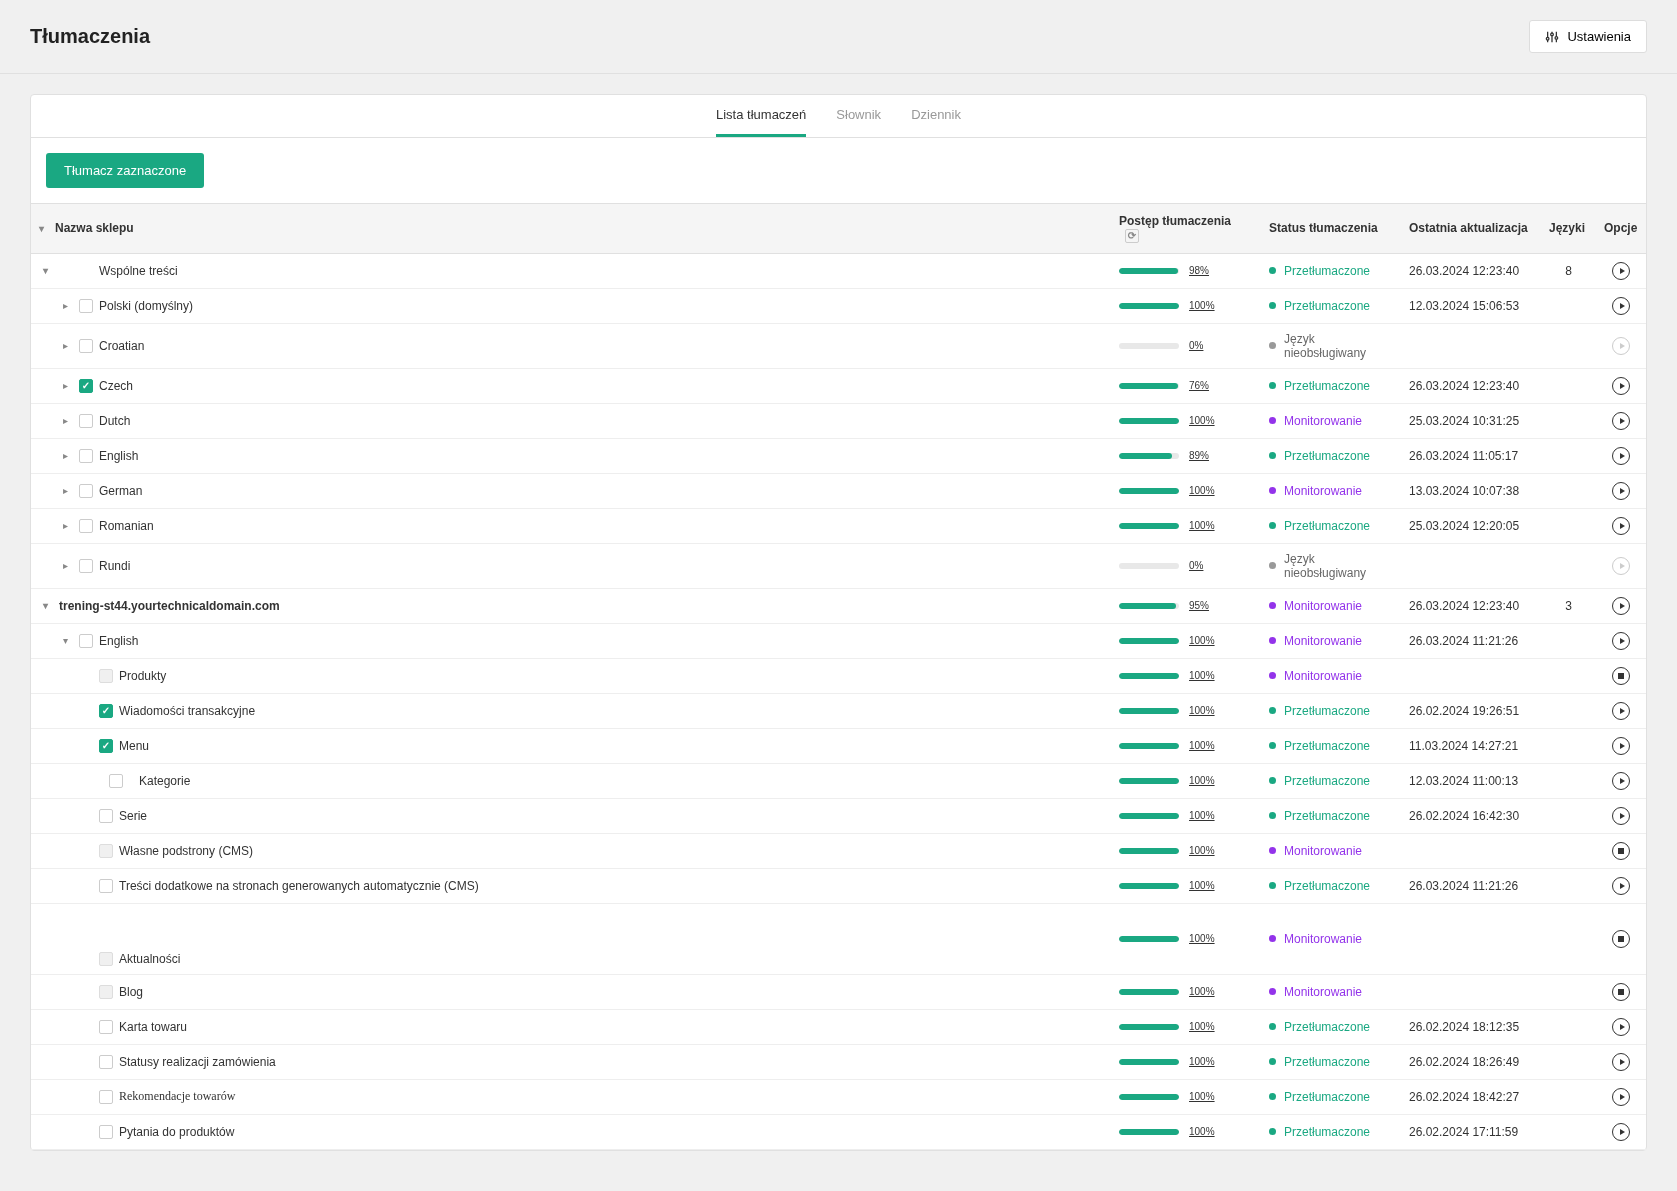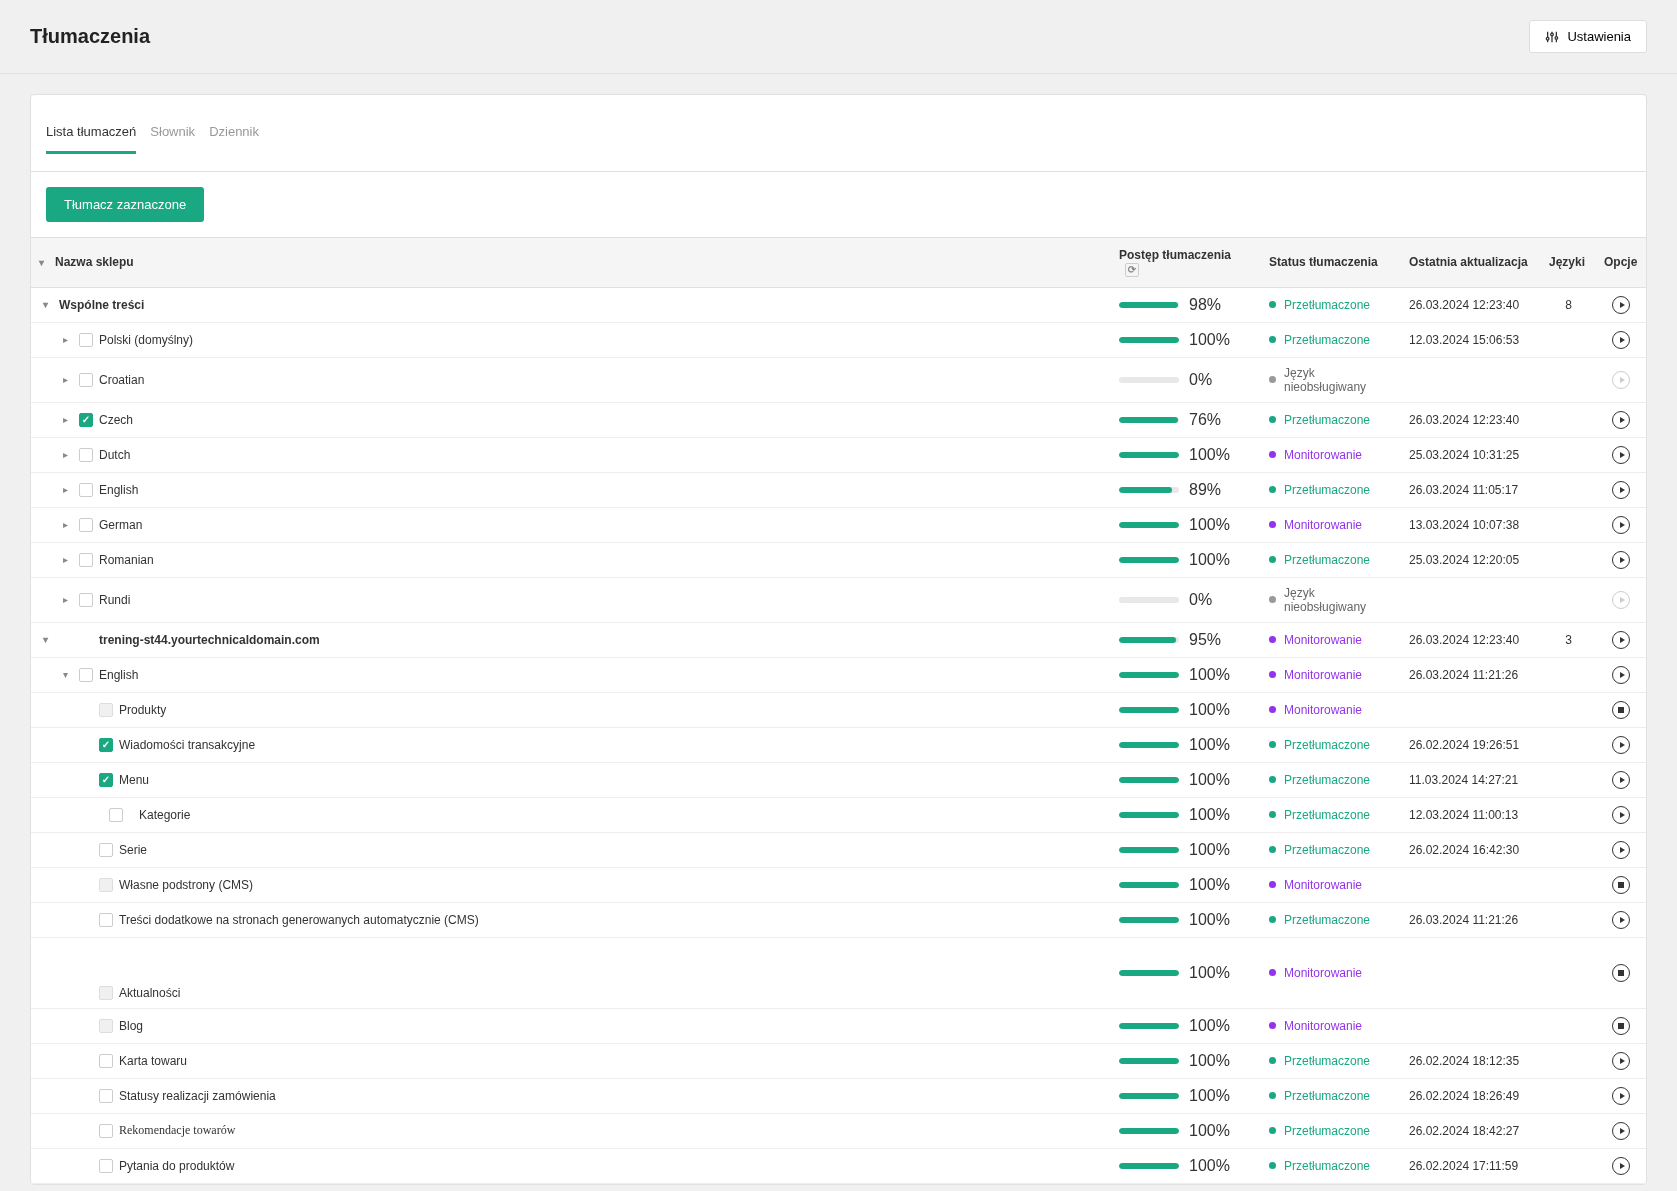--- a/index.html
+++ b/index.html
@@ -3,40 +3,40 @@
 <meta charset="utf-8">
 <style>
 * { box-sizing: border-box; margin: 0; padding: 0; }
 body { font-family: Arial, Helvetica, sans-serif; font-size: 13px; color: #333; background: #f0f0f0; }
 .page { background: #f0f0f0; padding: 0; }
 .header { display: flex; justify-content: space-between; align-items: center; padding: 20px 30px; border-bottom: 1px solid #e0e0e0; }
 .page-title { font-size: 20px; font-weight: bold; color: #222; }
 .settings-btn { background: #fff; border: 1px solid #ddd; padding: 8px 15px; border-radius: 3px; cursor: pointer; display: flex; align-items: center; gap: 8px; font-size: 13px; }
 .settings-btn svg { width: 14px; height: 14px; }
 .content-box { background: #fff; margin: 20px 30px; border: 1px solid #e0e0e0; border-radius: 4px; }
-.tabs { display: flex; gap: 14px; padding: 17px 15px; border-bottom: 1px solid #e0e0e0; }
+.tabs { display: flex; gap: 30px; padding: 0 15px; border-bottom: 1px solid #e0e0e0; justify-content: center; }
 .tab { padding: 12px 0; cursor: pointer; color: #999; font-size: 13px; }
 .tab.active { color: #333; font-weight: 500; border-bottom: 3px solid #1aa882; }
 .action-bar { padding: 15px; }
 .translate-btn { background: #1aa882; color: #fff; border: none; padding: 10px 18px; border-radius: 3px; cursor: pointer; font-size: 13px; }
 .table { width: 100%; border-collapse: collapse; }
 .table thead th { background: #f5f5f5; text-align: left; padding: 10px 8px; font-weight: bold; font-size: 12px; border-top: 1px solid #e0e0e0; border-bottom: 1px solid #e0e0e0; }
 .table tbody tr { border-bottom: 1px solid #eee; }
 .table tbody td { padding: 8px; font-size: 12px; vertical-align: middle; }
 .row-name { display: flex; align-items: center; gap: 6px; }
 .expand-icon { width: 10px; display: inline-block; color: #888; font-size: 10px; cursor: pointer; }
 .checkbox { width: 14px; height: 14px; border: 1px solid #ccc; border-radius: 2px; display: inline-flex; align-items: center; justify-content: center; cursor: pointer; background: #fff; flex-shrink: 0; }
 .checkbox.checked { background: #1aa882; border-color: #1aa882; }
 .checkbox.checked::after { content: '✓'; color: #fff; font-size: 10px; font-weight: bold; }
 .checkbox.disabled { background: #f0f0f0; border-color: #ddd; cursor: default; }
 .section-row td:first-child { font-weight: bold; }
 .progress-cell { display: flex; align-items: center; gap: 10px; }
 .progress-bar { width: 60px; height: 6px; background: #e8e8e8; border-radius: 3px; overflow: hidden; }
 .progress-fill { height: 100%; background: #1aa882; border-radius: 3px; }
-.progress-label { font-size: 16px; }
+.progress-label { font-size: 10px; text-decoration: underline; }
 .status-cell { display: flex; align-items: center; gap: 8px; }
 .status-dot { width: 7px; height: 7px; border-radius: 50%; flex-shrink: 0; }
 .status-translated .status-dot { background: #1aa882; }
 .status-translated .status-text { color: #1aa882; }
 .status-monitoring .status-dot { background: #9333ea; }
 .status-monitoring .status-text { color: #9333ea; }
 .status-unsupported .status-dot { background: #999; }
 .status-unsupported .status-text { color: #666; }
 .option-icon { width: 18px; height: 18px; border: 1.5px solid #333; border-radius: 50%; display: inline-flex; align-items: center; justify-content: center; cursor: pointer; }
 .option-icon.disabled { border-color: #ccc; cursor: default; }
@@ -97,21 +97,21 @@
           <th class="col-update">Ostatnia aktualizacja</th>
           <th class="col-lang">Języki</th>
           <th class="col-opt">Opcje</th>
         </tr>
       </thead>
       <tbody id="tbody">
           <tr class="section-row">
             <td>
               <div class="row-name" style="padding-left: 4px;">
                 <span class="expand-icon">▾</span>
-                <span style="font-weight: bold;">Wspólne treści</span>
+                <span style="font-weight: normal; margin-left: 40px;">Wspólne treści</span>
               </div>
             </td>
             <td>
               <div class="progress-cell">
                 <div class="progress-bar">
                   <div class="progress-fill" style="width: 98%;"></div>
                 </div>
                 <span class="progress-label">98%</span>
               </div>
             </td>
@@ -330,21 +330,21 @@
               </div>
             </td>
             <td></td>
             <td style="text-align: center;"></td>
             <td style="text-align: center;"><span class="option-icon play disabled"></span></td>
           </tr>
           <tr class="section-row">
             <td>
               <div class="row-name" style="padding-left: 4px;">
                 <span class="expand-icon">▾</span>
-                <span style="font-weight: bold; margin-left: 40px;">trening-st44.yourtechnicaldomain.com</span>
+                <span style="font-weight: bold;">trening-st44.yourtechnicaldomain.com</span>
               </div>
             </td>
             <td>
               <div class="progress-cell">
                 <div class="progress-bar">
                   <div class="progress-fill" style="width: 95%;"></div>
                 </div>
                 <span class="progress-label">95%</span>
               </div>
             </td>

